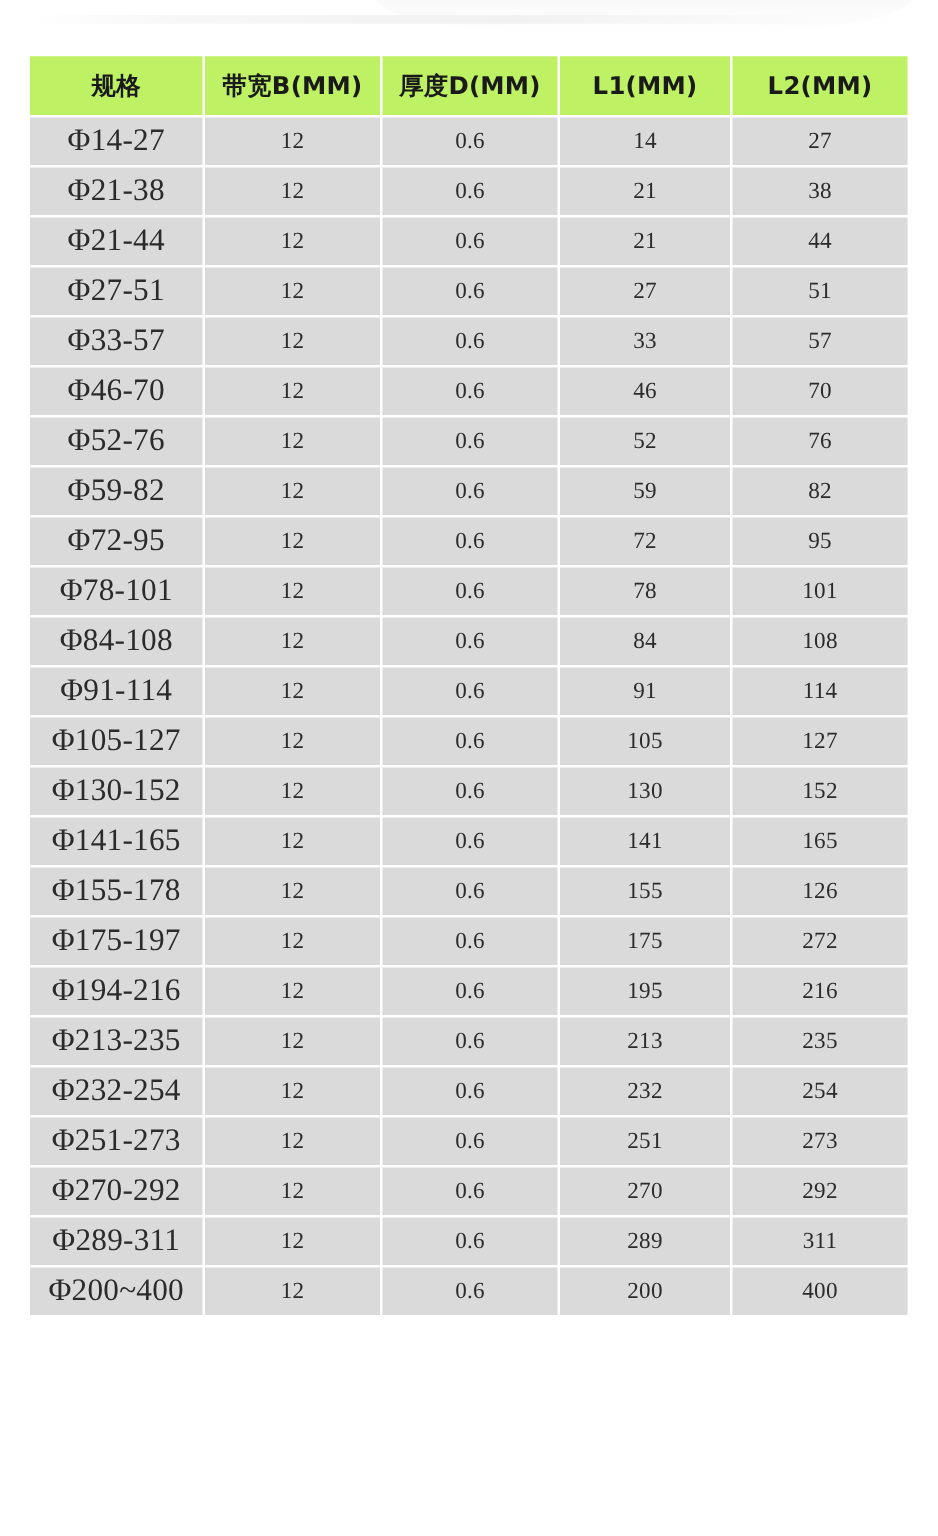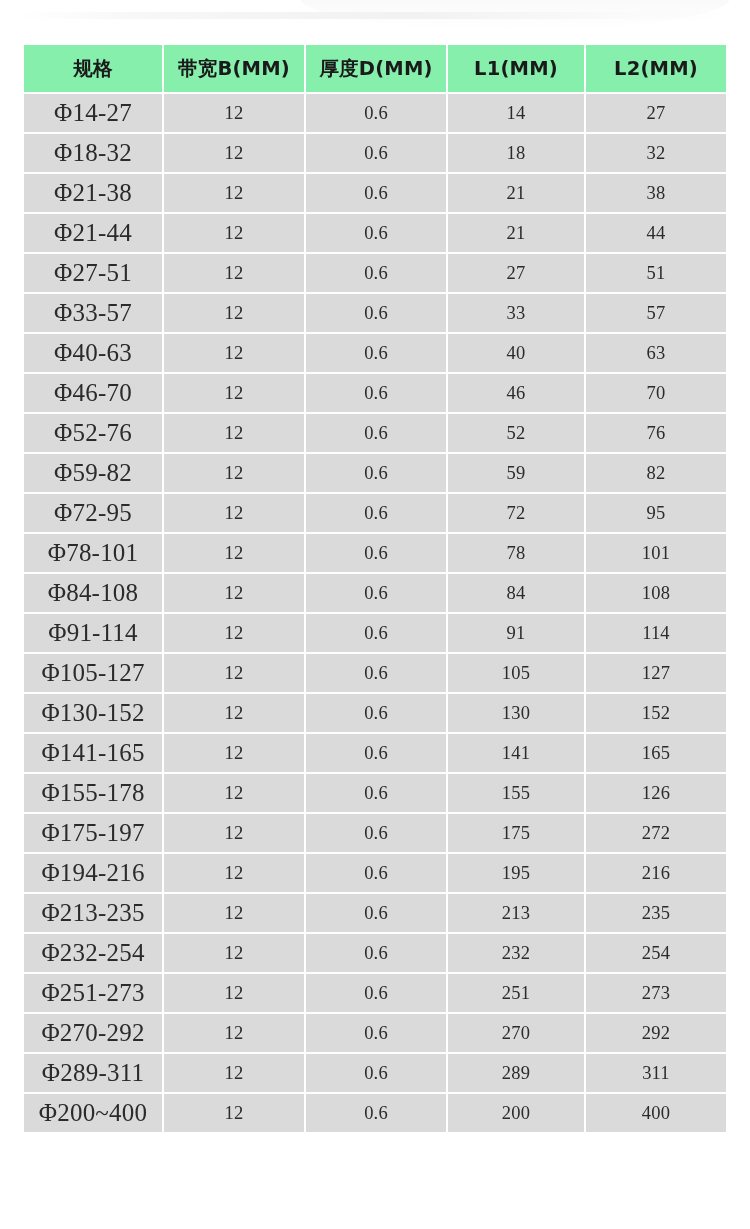--- a/index.html
+++ b/index.html
@@ -58,21 +58,21 @@
     table-layout: fixed;
   }
 
   #spec-table col.c0 { width: 138px; }
   #spec-table col.c1 { width: 140px; }
   #spec-table col.c2 { width: 140px; }
   #spec-table col.c3 { width: 136px; }
   #spec-table col.c4 { width: 140px; }
 
   #spec-table th {
-    background: #86efac;
+    background: #bef264;
     color: #1a1a1a;
     height: 39px;
     font-size: 19.5px;
     font-weight: bold;
     font-family: "DejaVu Sans", "Liberation Sans", sans-serif;
     text-align: center;
     vertical-align: middle;
     padding: 4px;
     letter-spacing: 0.2px;
   }
@@ -120,27 +120,20 @@
   </thead>
   <tbody id="spec-table-body">
       <tr>
         <td class="spec">Φ14-27</td>
         <td>12</td>
         <td>0.6</td>
         <td>14</td>
         <td>27</td>
       </tr>
       <tr>
-        <td class="spec">Φ18-32</td>
-        <td>12</td>
-        <td>0.6</td>
-        <td>18</td>
-        <td>32</td>
-      </tr>
-      <tr>
         <td class="spec">Φ21-38</td>
         <td>12</td>
         <td>0.6</td>
         <td>21</td>
         <td>38</td>
       </tr>
       <tr>
         <td class="spec">Φ21-44</td>
         <td>12</td>
         <td>0.6</td>
@@ -155,27 +148,20 @@
         <td>51</td>
       </tr>
       <tr>
         <td class="spec">Φ33-57</td>
         <td>12</td>
         <td>0.6</td>
         <td>33</td>
         <td>57</td>
       </tr>
       <tr>
-        <td class="spec">Φ40-63</td>
-        <td>12</td>
-        <td>0.6</td>
-        <td>40</td>
-        <td>63</td>
-      </tr>
-      <tr>
         <td class="spec">Φ46-70</td>
         <td>12</td>
         <td>0.6</td>
         <td>46</td>
         <td>70</td>
       </tr>
       <tr>
         <td class="spec">Φ52-76</td>
         <td>12</td>
         <td>0.6</td>

